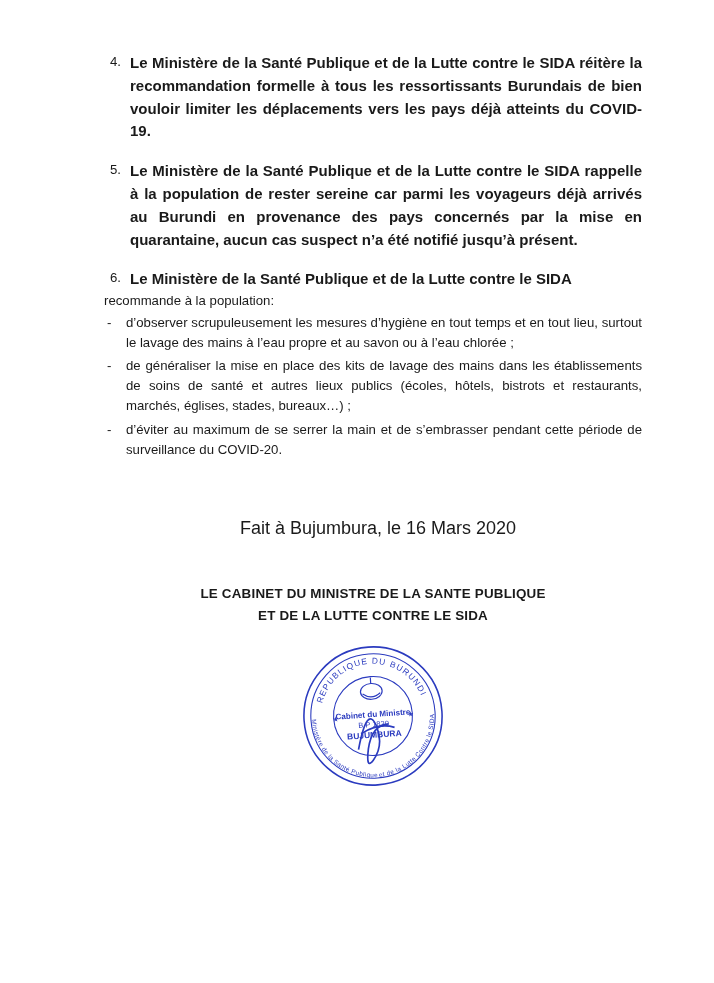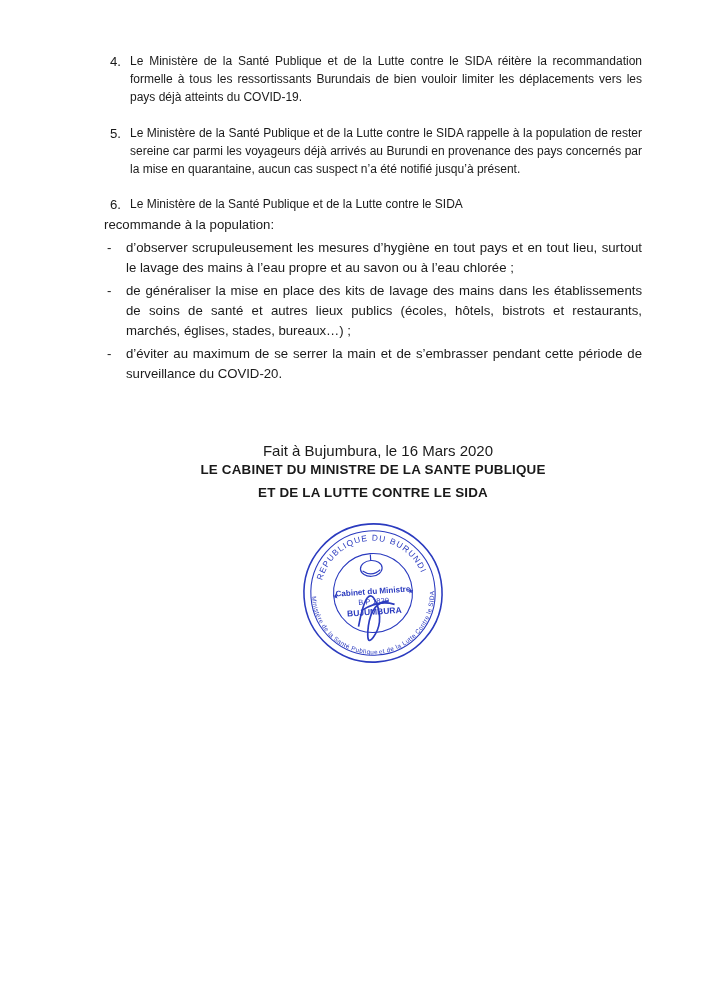--- a/index.html
+++ b/index.html
@@ -31,25 +31,26 @@
     width: 26px;
     flex: 0 0 26px;
     font-size: 13.2px;
     line-height: 1.52;
     text-align: right;
     padding-right: 9px;
     box-sizing: border-box;
   }
   .para {
     flex: 1;
-    font-size: 12px;
+    font-size: 15px;
     line-height: 1.52;
     text-align: justify;
     text-justify: inter-word;
     hyphens: none;
+    font-weight: bold;
   }
   .dash-item {
     display: flex;
     align-items: flex-start;
     margin-bottom: 3px;
   }
   .dash {
     width: 22px;
     flex: 0 0 22px;
     font-size: 13.2px;
@@ -68,28 +69,29 @@
   .sub-list {
     margin-top: 2px;
   }
   .sub-intro {
     font-size: 13.2px;
     line-height: 1.52;
     margin-bottom: 2px;
   }
   .place-date {
     text-align: center;
-    font-size: 15px;
+    font-size: 18px;
     margin-top: 58px;
     margin-left: 10px;
   }
   .signature-block {
     text-align: center;
     font-size: 13.4px;
     font-weight: bold;
+    margin-top: 44px;
     line-height: 1.7;
     letter-spacing: 0.2px;
   }
   .stamp-wrap {
     position: relative;
     height: 160px;
     margin-top: 14px;
   }
   .stamp {
     position: absolute;
@@ -119,21 +121,21 @@
   <div class="numbered-item" style="margin-bottom:0;">
     <div class="num">6.</div>
     <div class="para">Le Ministère de la Santé Publique et de la Lutte contre le SIDA</div>
   </div>
 
   <div class="sub-intro">recommande à la population:</div>
 
   <div class="sub-list">
     <div class="dash-item">
       <div class="dash">-</div>
-      <div class="dash-text">d’observer scrupuleusement les mesures d’hygiène en tout pays et en tout lieu, surtout le lavage des mains à l’eau propre et au savon ou à l’eau chlorée ;</div>
+      <div class="dash-text">d’observer scrupuleusement les mesures d’hygiène en tout temps et en tout lieu, surtout le lavage des mains à l’eau propre et au savon ou à l’eau chlorée ;</div>
     </div>
     <div class="dash-item">
       <div class="dash">-</div>
       <div class="dash-text">de généraliser la mise en place des kits de lavage des mains dans les établissements de soins de santé et autres lieux publics (écoles, hôtels, bistrots et restaurants, marchés, églises, stades, bureaux…) ;</div>
     </div>
     <div class="dash-item">
       <div class="dash">-</div>
       <div class="dash-text">d’éviter au maximum de se serrer la main et de s’embrasser  pendant cette période de surveillance du COVID-20.</div>
     </div>
   </div>

